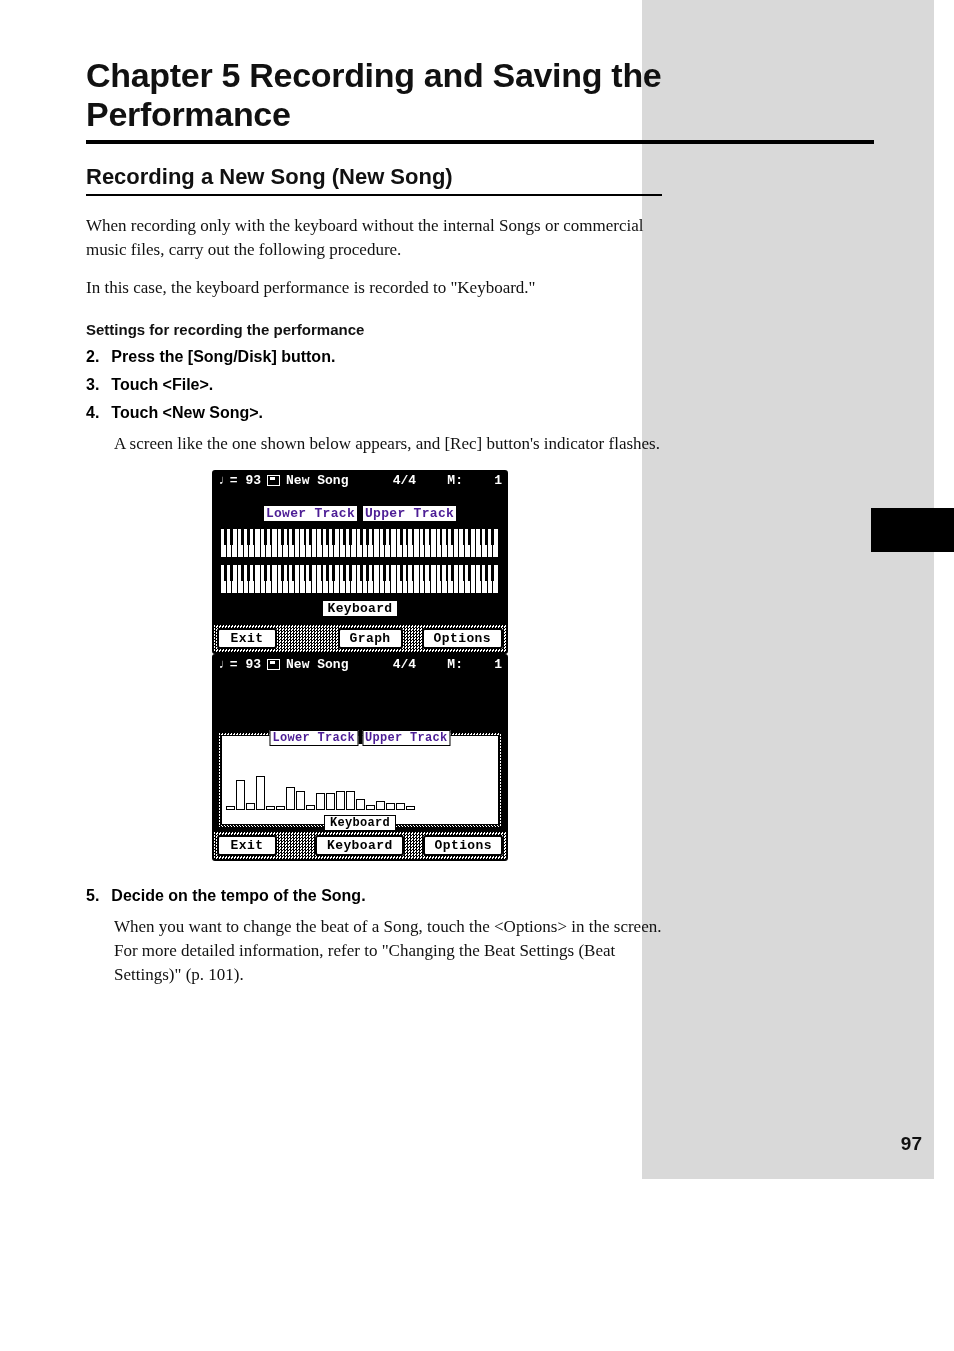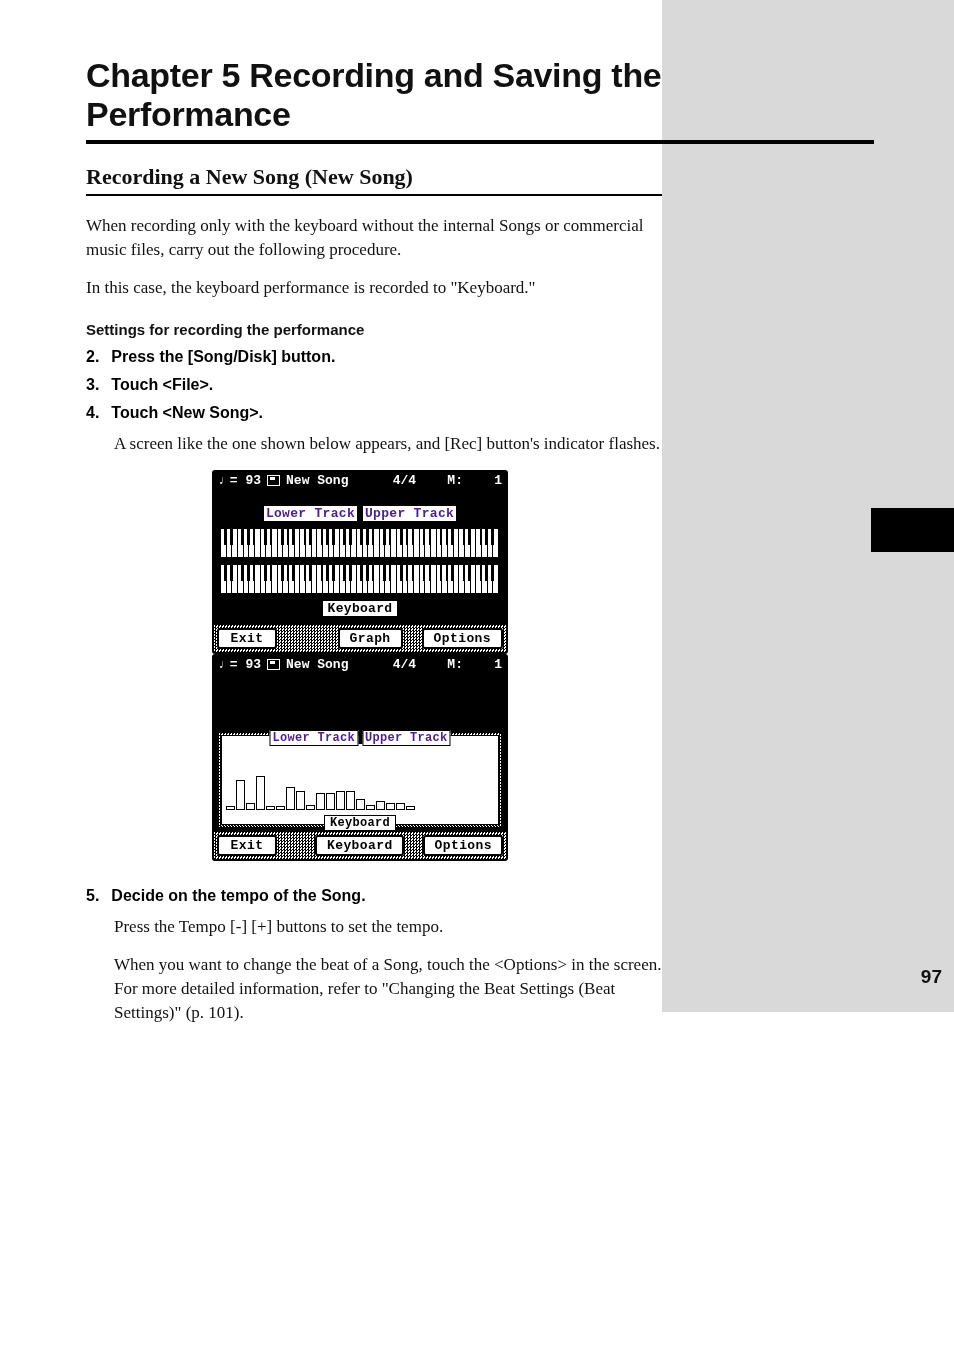--- a/index.html
+++ b/index.html
@@ -7,22 +7,22 @@
   body { background: #fff; position: relative; }
 
   .page {
     position: absolute;
     left: 0; top: 0;
     width: 954px; height: 1351px;
     background: #fff;
   }
   .sidebar {
     position: absolute;
-    left: 662px; top: 0;
-    width: 292px; height: 1012px;
+    left: 642px; top: 0;
+    width: 292px; height: 1179px;
     background: #d9d9d9;
   }
   .page-number {
     position: absolute;
     right: 12px;
     bottom: 24px;
     font-size: 19px;
     font-weight: 700;
     font-family: Arial, Helvetica, sans-serif;
     color: #111;
@@ -51,21 +51,21 @@
   .rule-thick {
     border: none;
     border-top: 4px solid #000;
     margin-top: 4px;
     margin-bottom: 10px;
     width: 788px;
     position: relative;
     left: 0;
   }
   .subtitle {
-    font-family: Liberation Serif, serif;
+    font-family: Liberation Sans, sans-serif;
     font-size: 22px;
     font-weight: 700;
     color: #111;
     margin-top: 20px;
     margin-bottom: 4px;
   }
   .rule-thin {
     border: none;
     border-top: 2px solid #000;
     margin-top: 3px;
@@ -656,17 +656,16 @@
           <div class="scr-btn">Keyboard</div>
           <div class="scr-btn">Options</div>
         </div>
       </div>
     </div>
 
     <div class="step-row" style="margin-top:26px;">
       <span class="step-label">5.</span>
       <span class="step-text">Decide on the tempo of the Song.</span>
     </div>
-    <p class="body-text" style="margin-left:28px;">Press the Tempo [-] [+] buttons to set the tempo.</p>
     <p class="body-text" style="margin-left:28px;">When you want to change the beat of a Song, touch the &lt;Options&gt; in the screen. For more detailed information, refer to "Changing the Beat Settings (Beat Settings)" (p. 101).</p>
 
   </div>
 </div>
 
 </body></html>

